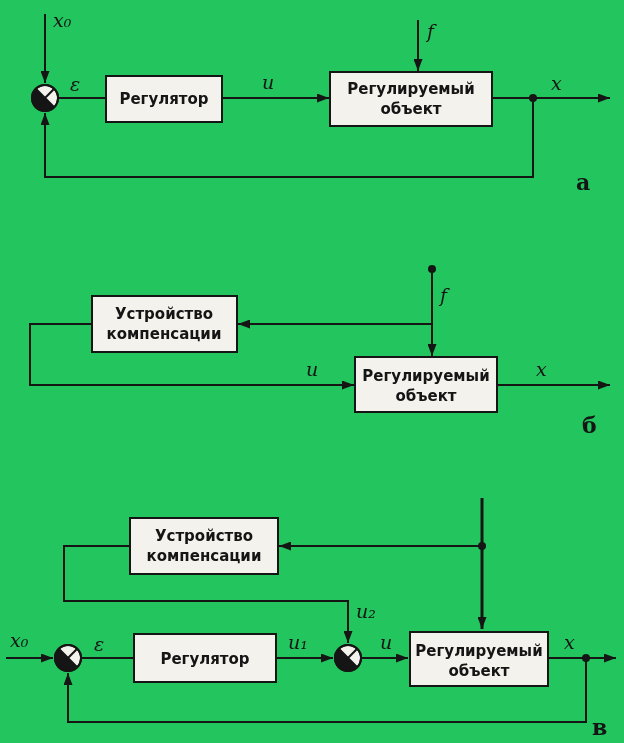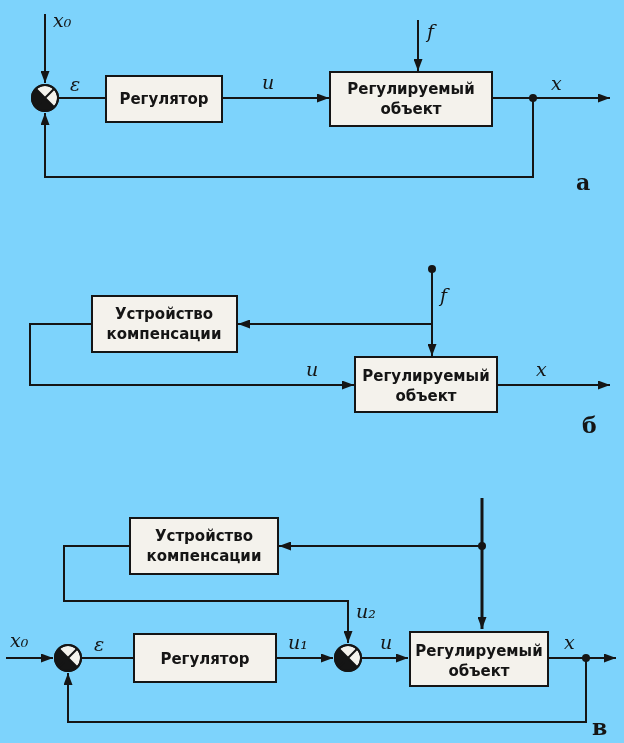--- a/index.html
+++ b/index.html
@@ -4,21 +4,21 @@
 <style>
   html, body {
     margin: 0;
     padding: 0;
     background: #f4f2ec;
   }
   .figure {
     position: relative;
     width: 624px;
     height: 743px;
-    background: #7dd3fc;
+    background: #22c55e;
     font-family: "DejaVu Sans", sans-serif;
   }
   svg { display: block; }
   text { fill: #151515; }
   .box-label   { font: bold 15px "DejaVu Sans", sans-serif; }
   .var-label   { font: italic 19px "DejaVu Serif", serif; }
   .caption-label { font: bold 22px "DejaVu Serif", serif; }
   .wire        { stroke: #151515; stroke-width: 2; fill: none; }
   .wire-thick  { stroke: #151515; stroke-width: 3; fill: none; }
   .block       { fill: #f4f2ec; stroke: #151515; stroke-width: 2; }

